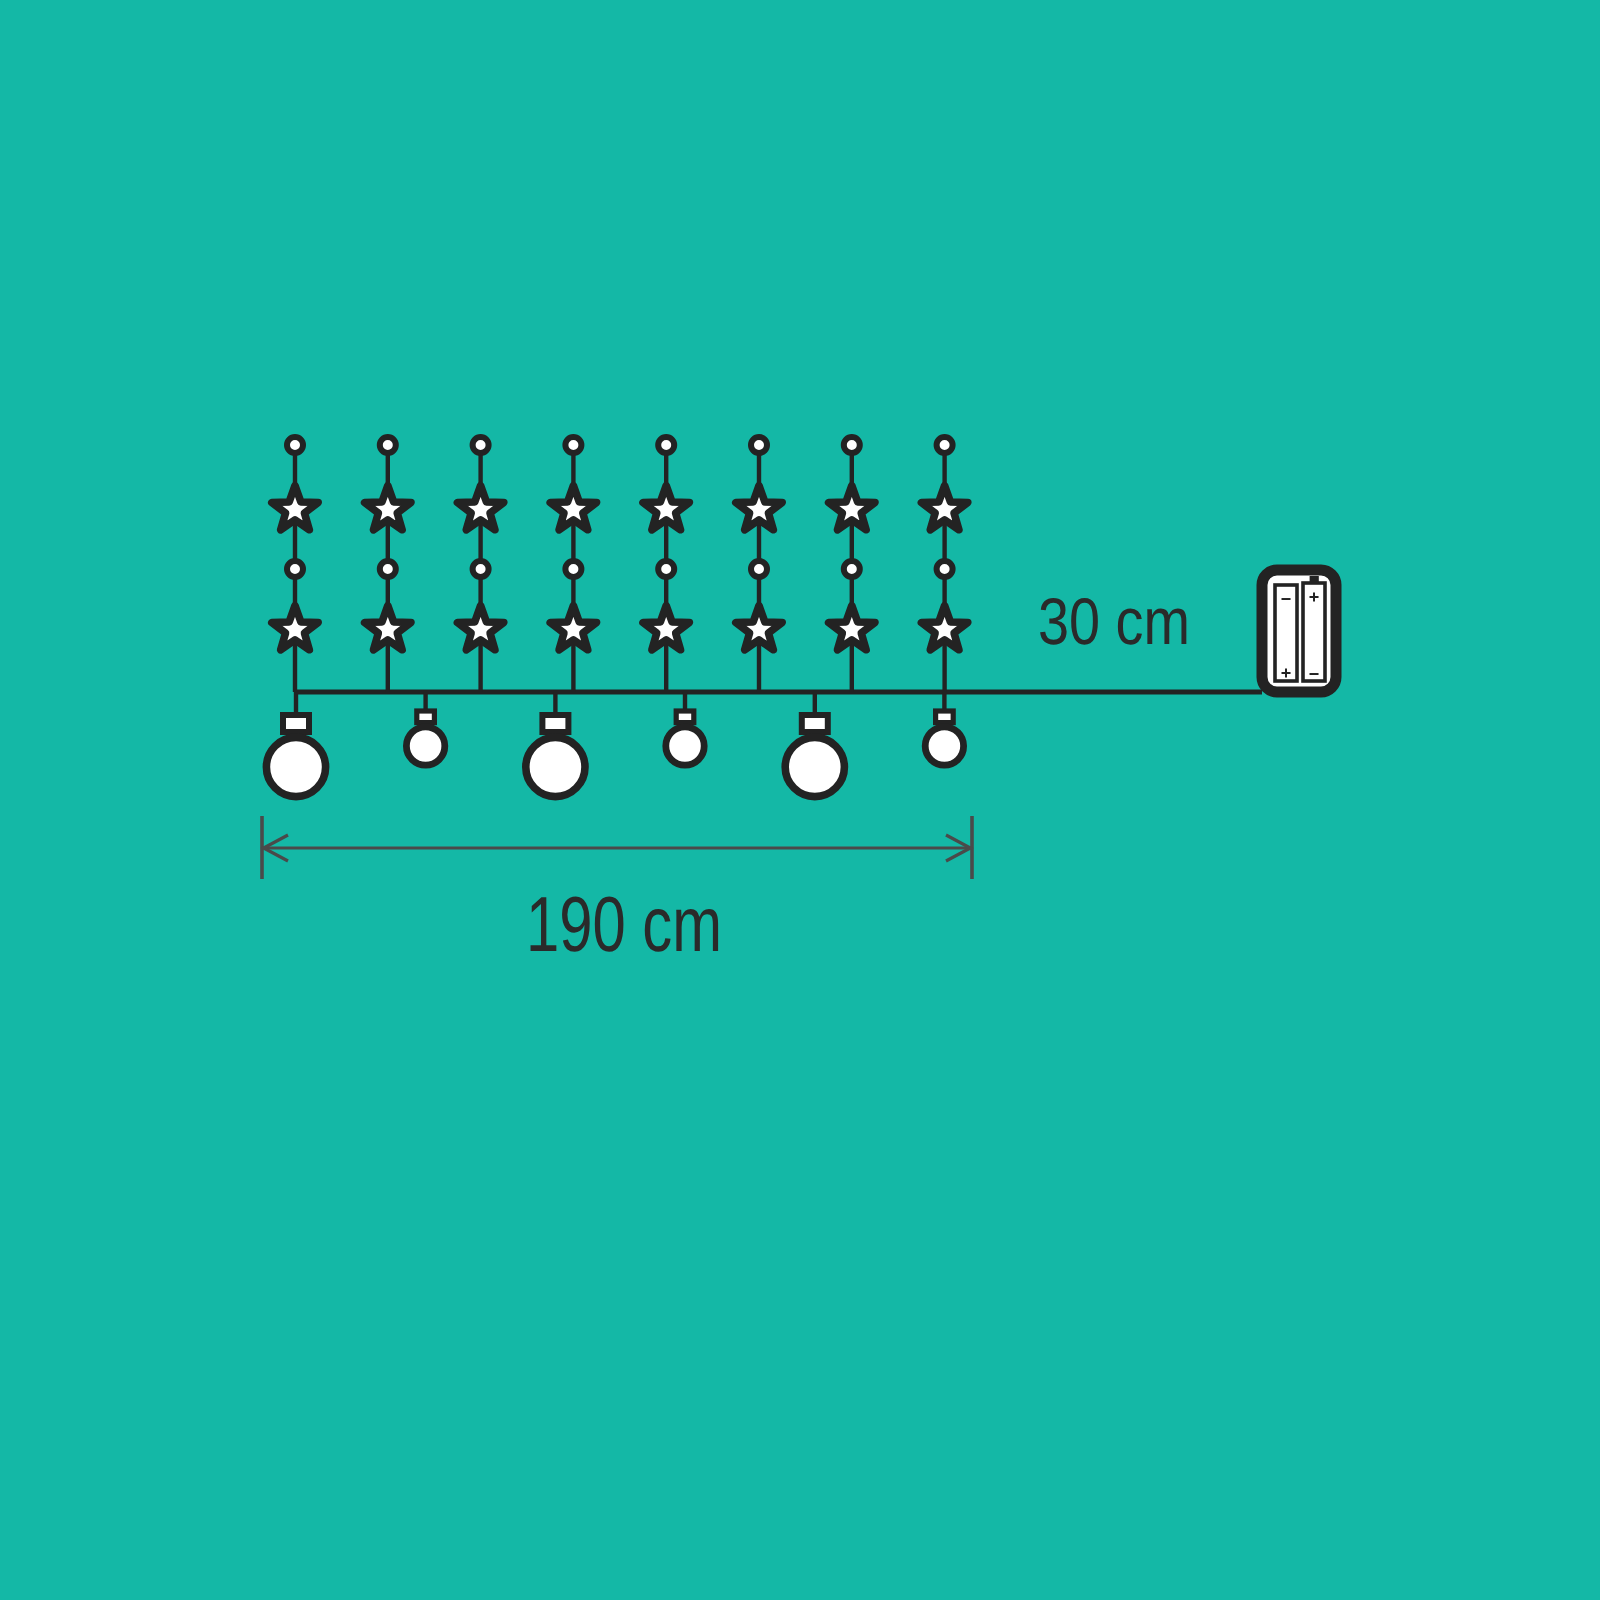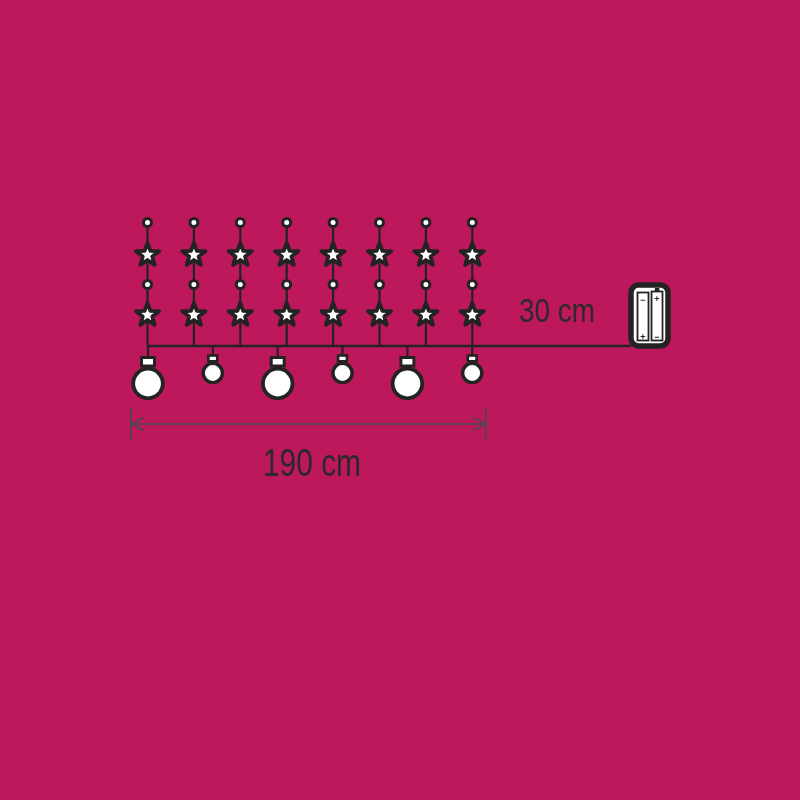--- a/index.html
+++ b/index.html
@@ -5,21 +5,21 @@
   html, body {
     margin: 0;
     padding: 0;
     background: #ffffff;
     font-family: "Liberation Sans", sans-serif;
   }
   .canvas {
     position: relative;
     width: 800px;
     height: 800px;
-    background: #be185d;
+    background: #14b8a6;
     overflow: hidden;
   }
   svg { display: block; }
 
   
   .ln    { stroke: #232323; stroke-width: 2.2; fill: none; }
   .wire  { stroke: #232323; stroke-width: 2.5; fill: none; }
   .ring  { fill: #ffffff; stroke: #232323; stroke-width: 3; }
   .star  { fill: #ffffff; stroke: #232323; stroke-width: 3.8; stroke-linejoin: round; }
   .cap   { fill: #ffffff; stroke: #232323; stroke-width: 3; }

